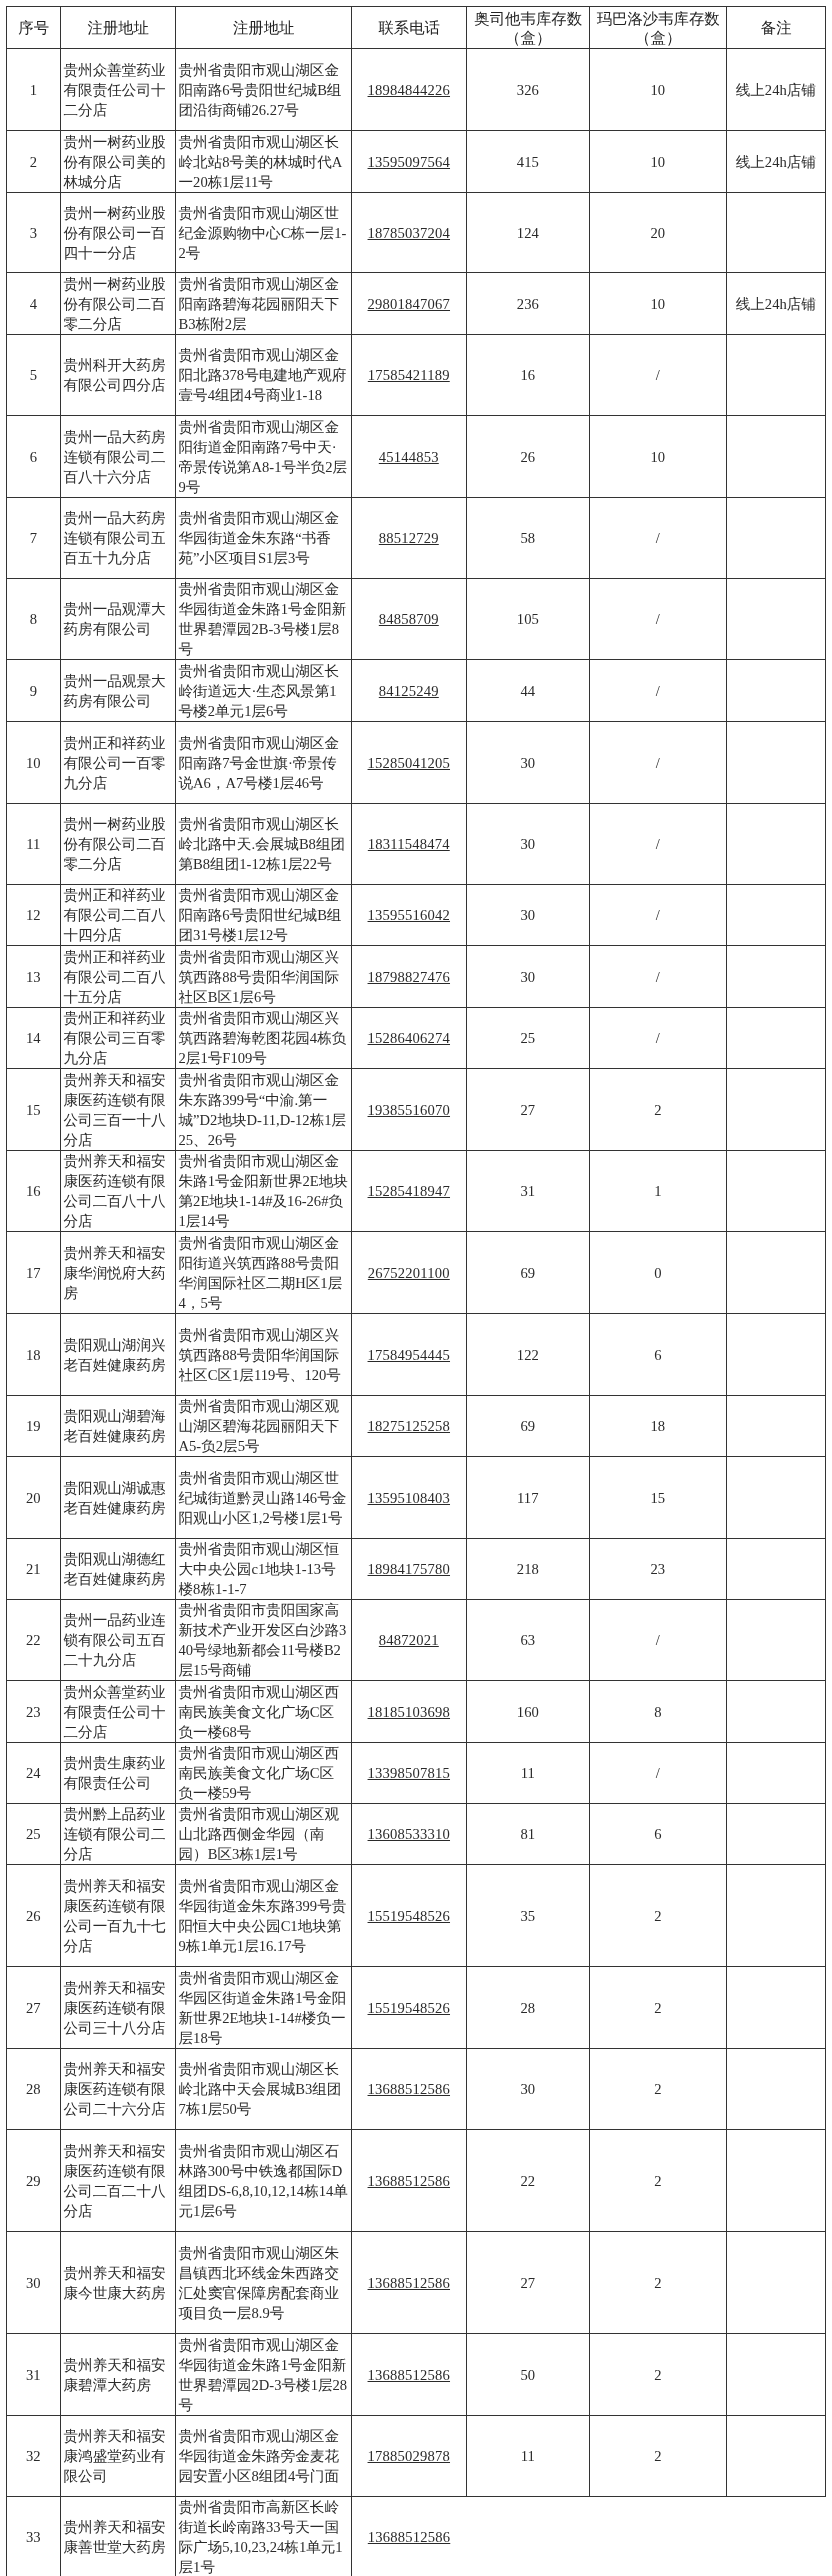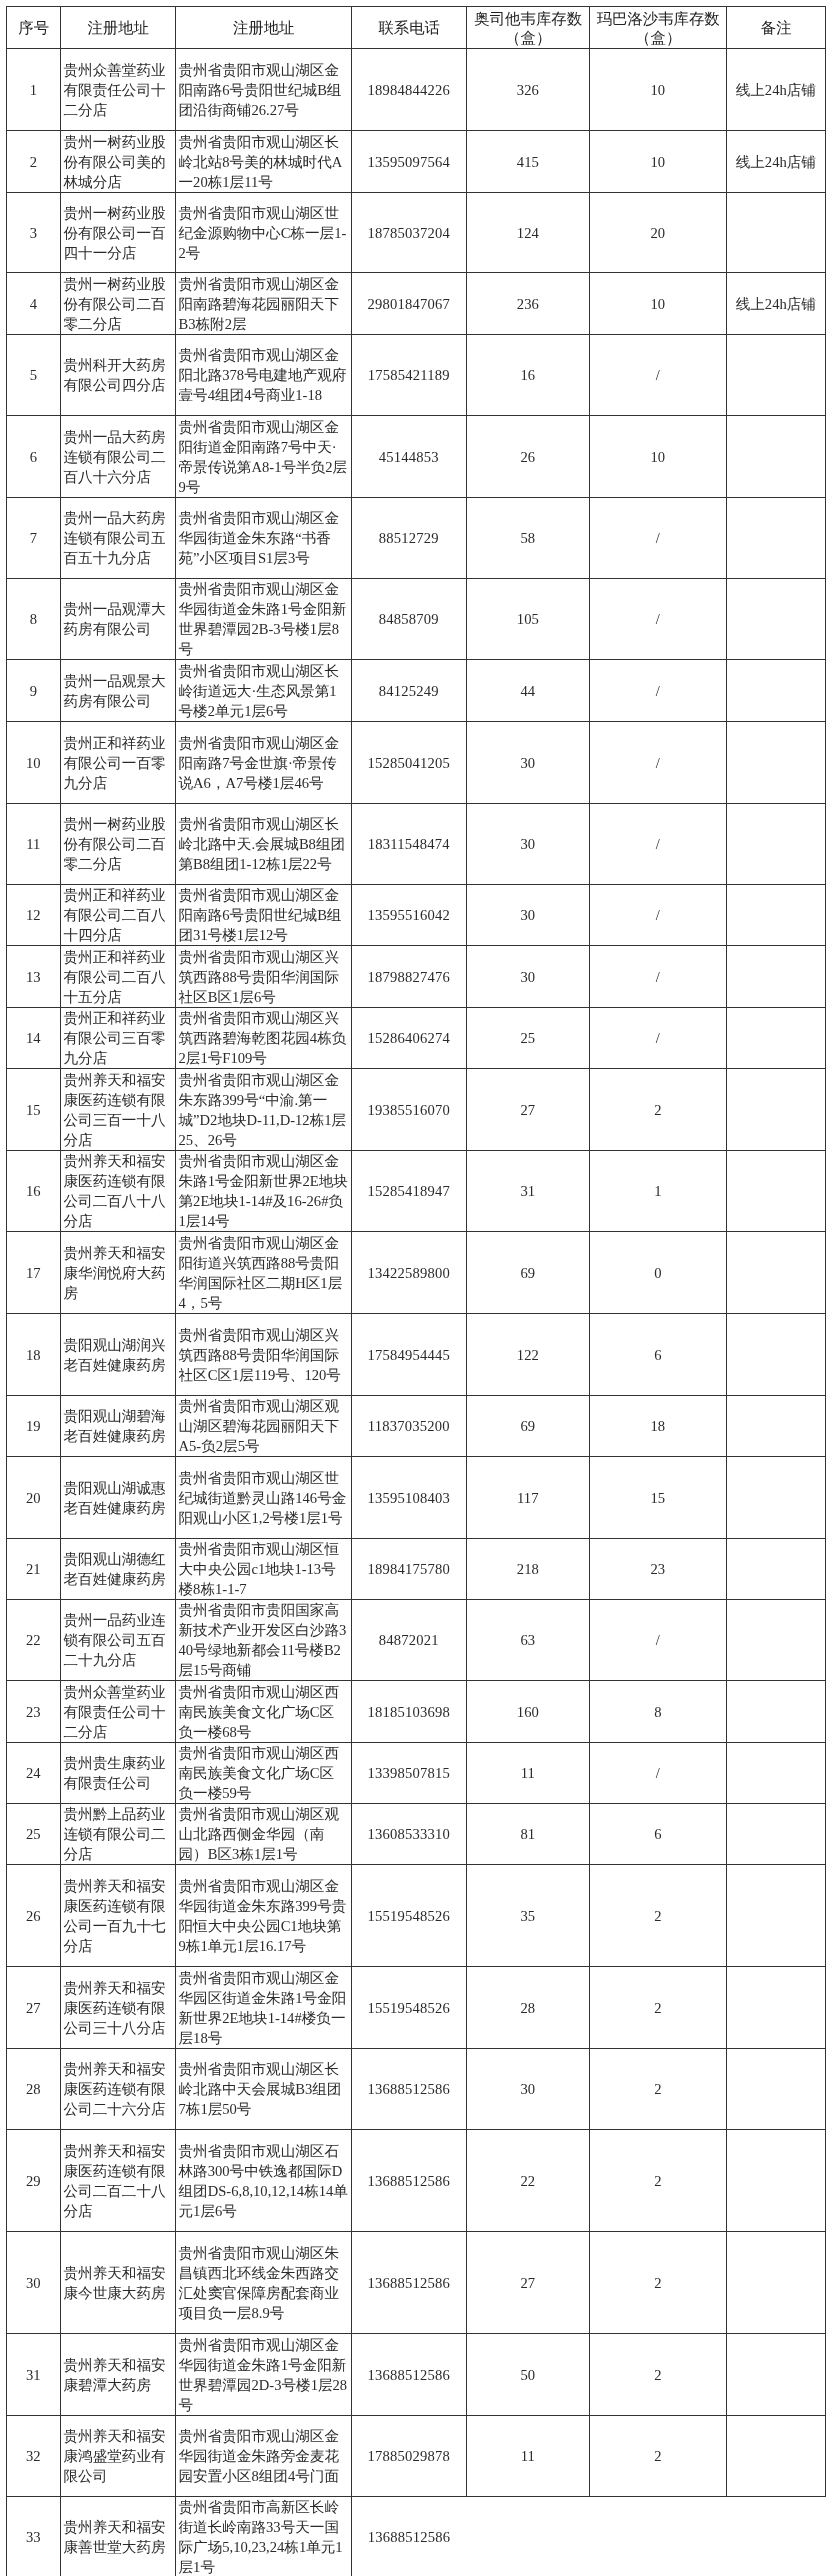--- a/index.html
+++ b/index.html
@@ -28,21 +28,21 @@
     font-size: 14.6px;
     line-height: 20px;
     border: 0.8px solid #333333;
     padding: 0 3.1px 0 2.3px;
     vertical-align: middle;
     word-break: break-all;
     overflow: hidden;
   }
   td.center { text-align: center; }
   td.left { text-align: left; }
-  td.phone { letter-spacing: 0.2px; }
+  td.phone { letter-spacing: 0.2px; text-decoration: underline; }
   
   tbody tr:last-child td:nth-child(n+5) {
     border-left-style: hidden;
     border-right-style: hidden;
     border-bottom-style: hidden;
     background: #ffffff;
   }
   tbody tr:last-child td:nth-child(4) {
     border-right-style: hidden;
     border-bottom-style: hidden;
@@ -225,39 +225,39 @@
           <td class="left">贵州省贵阳市观山湖区金朱路1号金阳新世界2E地块第2E地块1-14#及16-26#负1层14号</td>
           <td class="center phone">15285418947</td>
           <td class="center">31</td>
           <td class="center">1</td>
           <td class="center"></td>
         </tr>
         <tr style="height: 82px;">
           <td class="center">17</td>
           <td class="left">贵州养天和福安康华润悦府大药房</td>
           <td class="left">贵州省贵阳市观山湖区金阳街道兴筑西路88号贵阳华润国际社区二期H区1层4，5号</td>
-          <td class="center phone">13422589800</td>
+          <td class="center phone">26752201100</td>
           <td class="center">69</td>
           <td class="center">0</td>
           <td class="center"></td>
         </tr>
         <tr style="height: 82px;">
           <td class="center">18</td>
           <td class="left">贵阳观山湖润兴老百姓健康药房</td>
           <td class="left">贵州省贵阳市观山湖区兴筑西路88号贵阳华润国际社区C区1层119号、120号</td>
           <td class="center phone">17584954445</td>
           <td class="center">122</td>
           <td class="center">6</td>
           <td class="center"></td>
         </tr>
         <tr style="height: 61px;">
           <td class="center">19</td>
           <td class="left">贵阳观山湖碧海老百姓健康药房</td>
           <td class="left">贵州省贵阳市观山湖区观山湖区碧海花园丽阳天下A5-负2层5号</td>
-          <td class="center phone">11837035200</td>
+          <td class="center phone">18275125258</td>
           <td class="center">69</td>
           <td class="center">18</td>
           <td class="center"></td>
         </tr>
         <tr style="height: 82px;">
           <td class="center">20</td>
           <td class="left">贵阳观山湖诚惠老百姓健康药房</td>
           <td class="left">贵州省贵阳市观山湖区世纪城街道黔灵山路146号金阳观山小区1,2号楼1层1号</td>
           <td class="center phone">13595108403</td>
           <td class="center">117</td>

